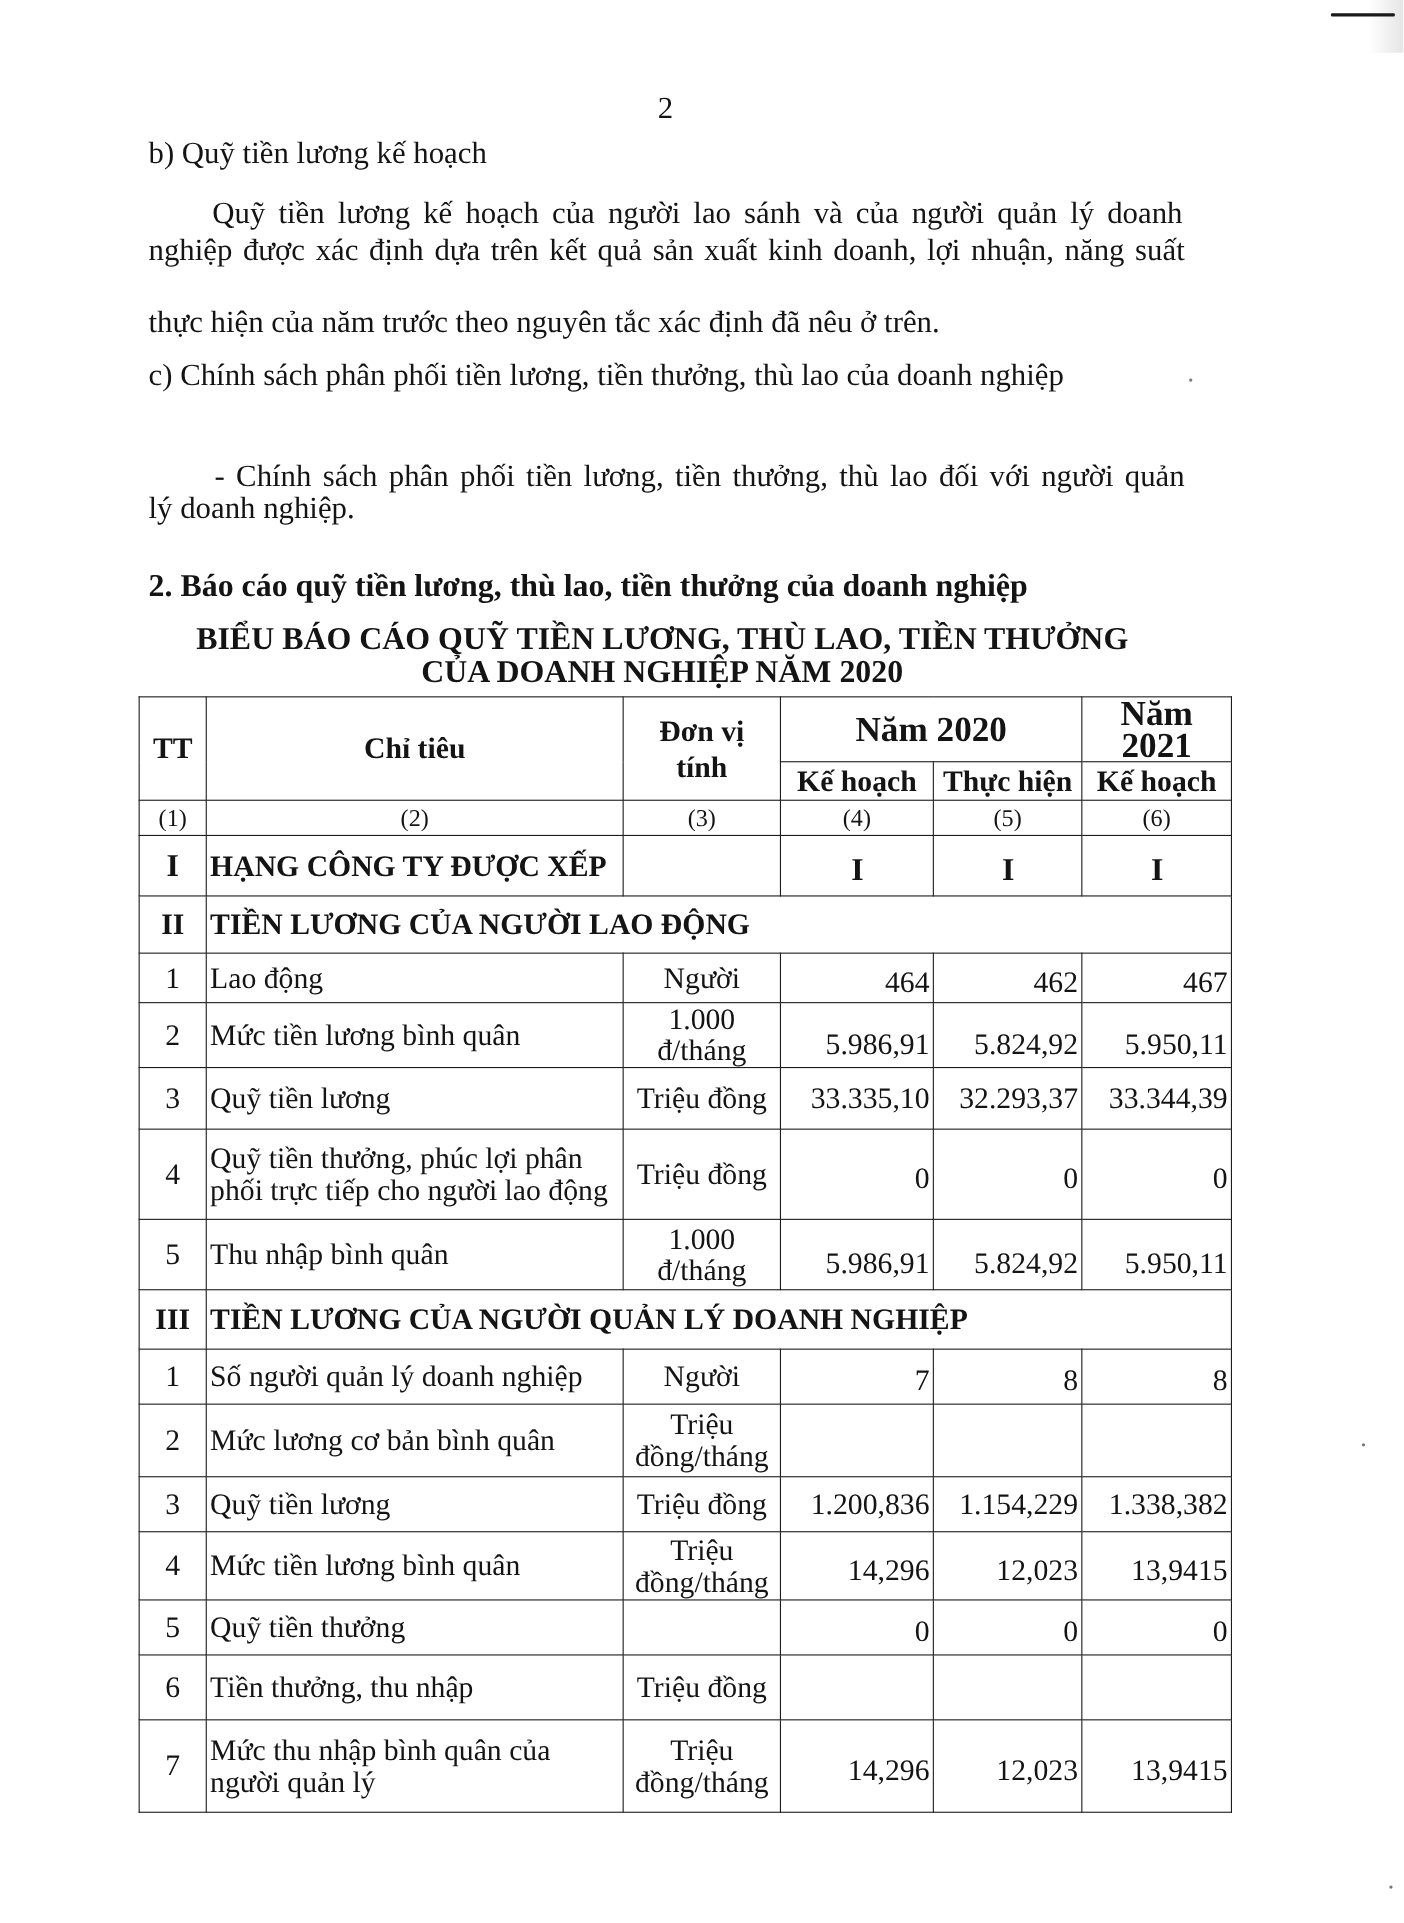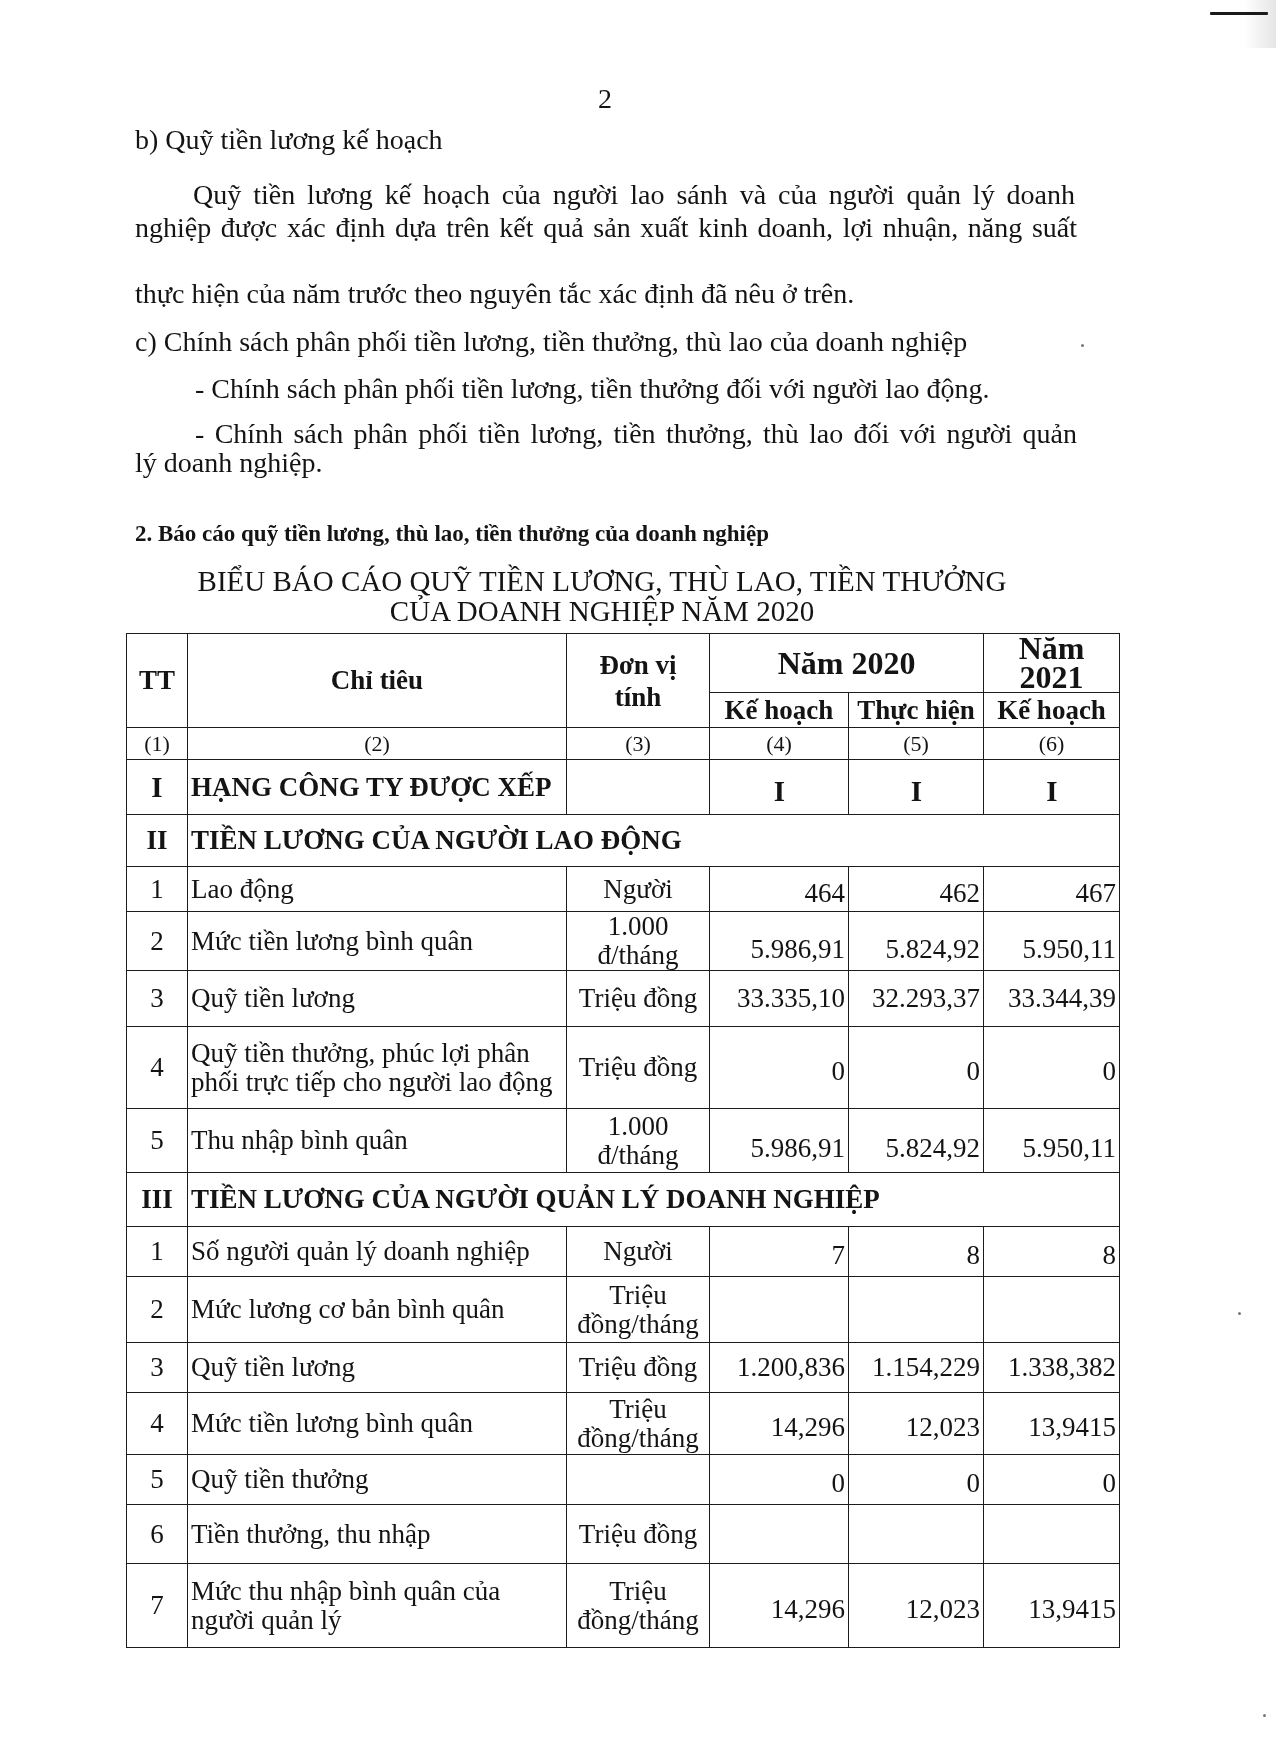--- a/index.html
+++ b/index.html
@@ -13,22 +13,22 @@
     font-family: "Liberation Serif", "DejaVu Serif", serif;
     font-size: 28px;
   }
   .ln {
     position: absolute;
     line-height: 33px;
     height: 33px;
   }
   .just { text-align: justify; text-align-last: justify; }
   .pgnum { left: 580px; width: 50px; top: 82px; text-align: center; }
-  .title { left: 102px; width: 1000px; text-align: center; font-size: 29px; font-weight: normal; }
-  .h2 { font-size: 23px; font-weight: bold; }
+  .title { left: 102px; width: 1000px; text-align: center; font-size: 29px; font-weight: bold; }
+  .h2 { font-size: 29px; font-weight: bold; }
 
   table.report {
     position: absolute;
     left: 126px;
     top: 633px;
     width: 993px;
     border-collapse: collapse;
     table-layout: fixed;
     font-size: 27px;
     line-height: 29px;
@@ -74,21 +74,20 @@
   <div class="speck" style="left:1263px; top:1714px;"></div>
 
   <div class="ln pgnum">2</div>
 
   <div class="ln" style="left:135px; top:123px;">b) Quỹ tiền lương kế hoạch</div>
   <div class="ln just" style="left:193px; top:178px; width:882px;">Quỹ tiền lương kế hoạch của người lao sánh và của người quản lý doanh</div>
   <div class="ln just" style="left:135px; top:211px; width:942px;">nghiệp được xác định dựa trên kết quả sản xuất kinh doanh, lợi nhuận, năng suất</div>
   <div class="ln" style="left:135px; top:277px;">thực hiện của năm trước theo nguyên tắc xác định đã nêu ở trên.</div>
 
   <div class="ln" style="left:135px; top:325px;">c) Chính sách phân phối tiền lương, tiền thưởng, thù lao của doanh nghiệp</div>
-  <div class="ln" style="left:195px; top:372px;">- Chính sách phân phối tiền lương, tiền thưởng đối với người lao động.</div>
   <div class="ln just" style="left:195px; top:417px; width:882px;">- Chính sách phân phối tiền lương, tiền thưởng, thù lao đối với người quản</div>
   <div class="ln" style="left:135px; top:446px;">lý doanh nghiệp.</div>
 
   <div class="ln h2" style="left:135px; top:517px;">2. Báo cáo quỹ tiền lương, thù lao, tiền thưởng của doanh nghiệp</div>
   <div class="ln title" style="top:565px;">BIỂU BÁO CÁO QUỸ TIỀN LƯƠNG, THÙ LAO, TIỀN THƯỞNG</div>
   <div class="ln title" style="top:595px;">CỦA DOANH NGHIỆP NĂM 2020</div>
 
   <table class="report">
     <colgroup>
       <col style="width:61px">

